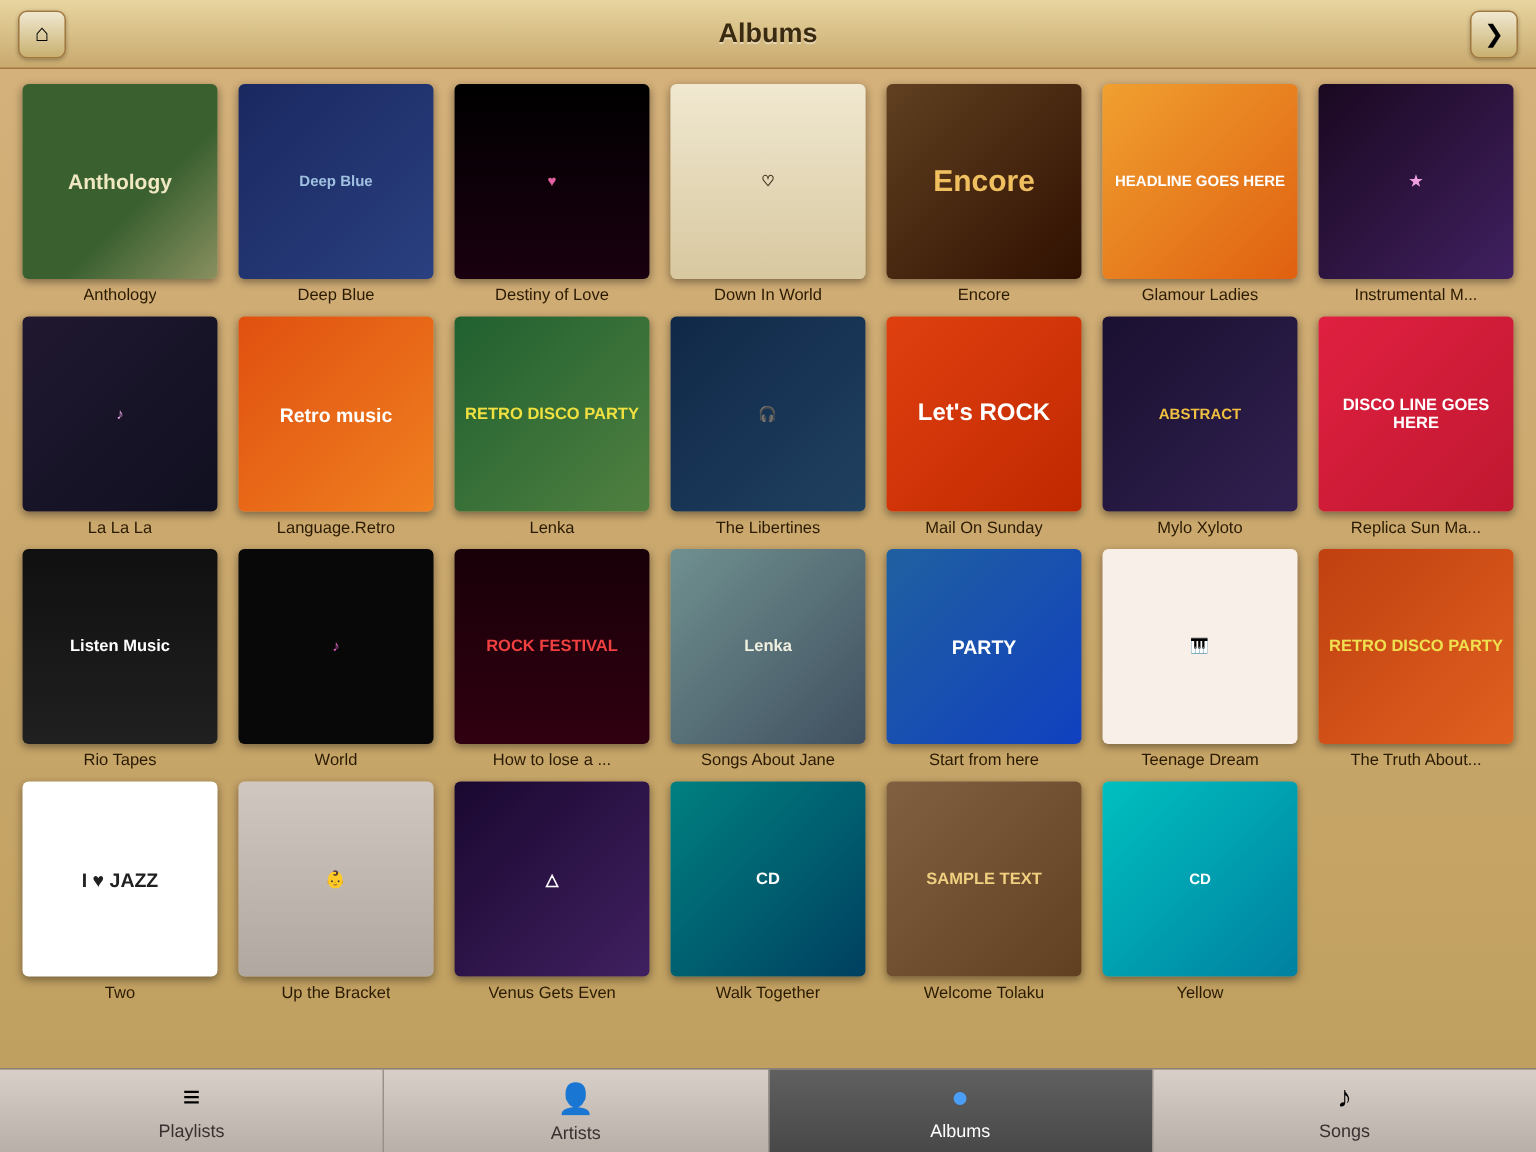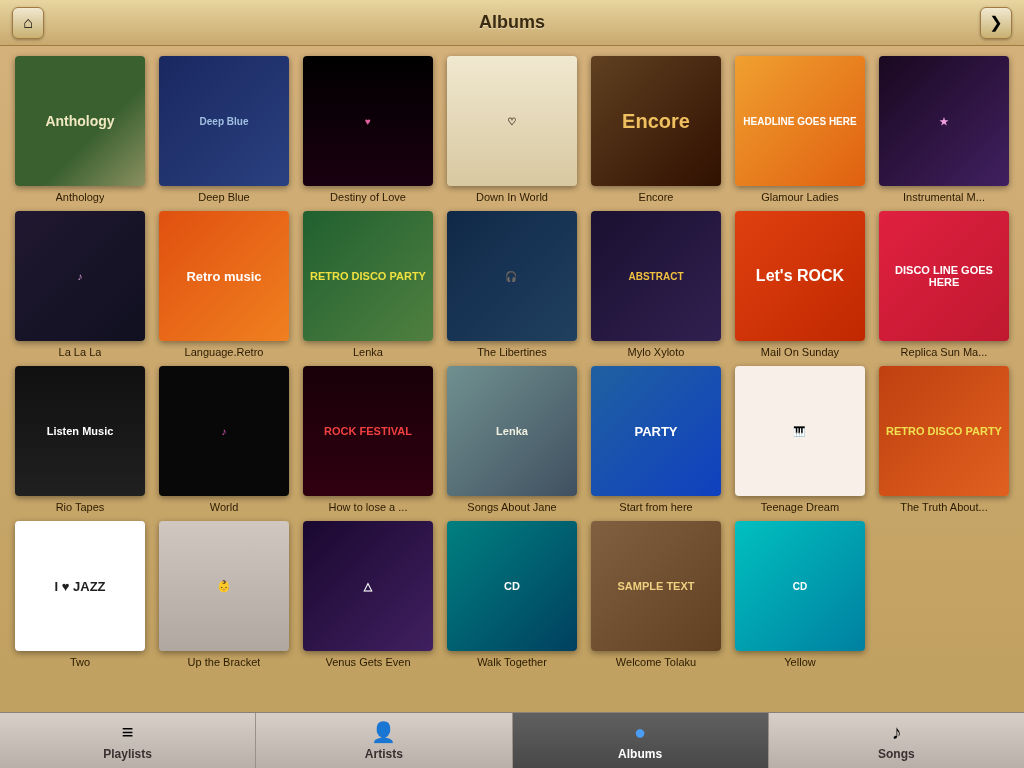--- a/index.html
+++ b/index.html
@@ -107,21 +107,21 @@
       border-right: 1px solid #9a9088;
     }
     .tab-item:last-child { border-right: none; }
     .tab-item.active {
       background: linear-gradient(to bottom, #606060, #484848);
     }
     .tab-icon { font-size: 20px; }
     .tab-label {
       font-size: 12px;
       color: #3a3030;
-      font-weight: 700;
+      font-weight: 400;
     }
     .tab-item.active .tab-label { color: #ffffff; }
     .tab-item.active .tab-icon { color: #4a9ef5; }
 
     
     .cover-anthology { background: linear-gradient(135deg, #3a6030 60%, #8a9060); color: #f0e8c0; font-size: 14px; }
     .cover-deepblue { background: linear-gradient(135deg, #1a2860, #2a4080); color: #a0c0e0; }
     .cover-destiny { background: linear-gradient(to bottom, #000, #1a0010); color: #e060a0; }
     .cover-down { background: linear-gradient(to bottom, #f0e8d0, #d8c8a0); color: #403020; }
     .cover-encore { background: linear-gradient(135deg, #604020, #301000); color: #f0c060; font-size: 20px; }
@@ -198,26 +198,26 @@
       </div>
       <div class="album-item">
         <div class="album-cover cover-lenka">RETRO DISCO PARTY</div>
         <div class="album-title">Lenka</div>
       </div>
       <div class="album-item">
         <div class="album-cover cover-libertines">🎧</div>
         <div class="album-title">The Libertines</div>
       </div>
       <div class="album-item">
+        <div class="album-cover cover-mail">Let's ROCK</div>
+        <div class="album-title">Mail On Sunday</div>
+      </div>
+      <div class="album-item">
         <div class="album-cover cover-mylo">ABSTRACT</div>
         <div class="album-title">Mylo Xyloto</div>
-      </div>
-      <div class="album-item">
-        <div class="album-cover cover-mail">Let's ROCK</div>
-        <div class="album-title">Mail On Sunday</div>
       </div>
       <div class="album-item">
         <div class="album-cover cover-replica">DISCO LINE GOES HERE</div>
         <div class="album-title">Replica Sun Ma...</div>
       </div>
       <div class="album-item">
         <div class="album-cover cover-rio">Listen Music</div>
         <div class="album-title">Rio Tapes</div>
       </div>
       <div class="album-item">

